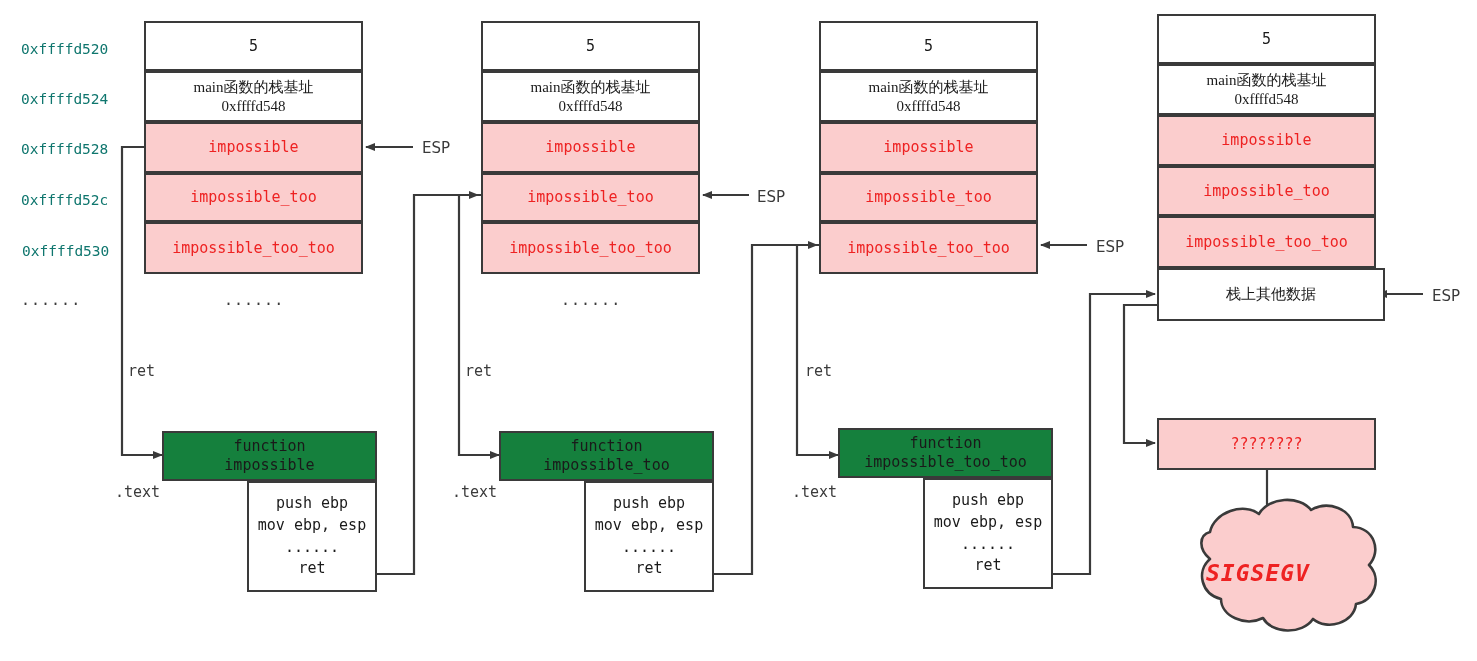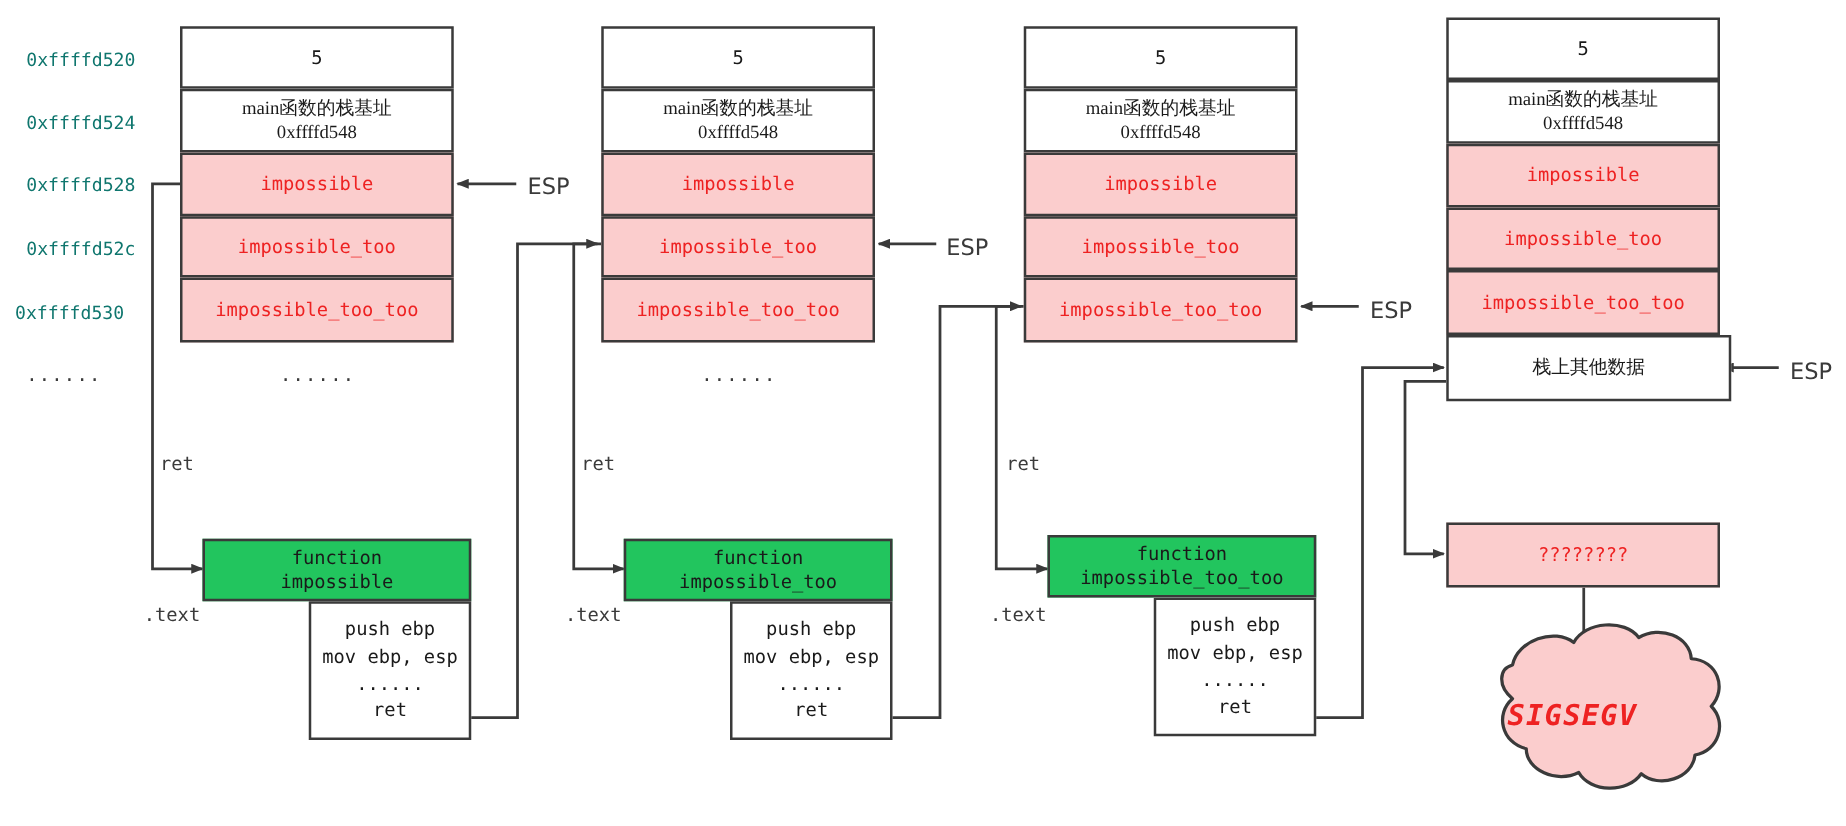--- a/index.html
+++ b/index.html
@@ -48,35 +48,35 @@
     white-space: nowrap;
   }
   .dots {
     position: absolute;
     font-size: 15px; color: #3a3a3a; letter-spacing: 1px;
     font-family: "DejaVu Sans Mono", "Liberation Mono", monospace;
     white-space: nowrap;
   }
   .esp-label {
     position: absolute;
-    font-size: 18px; color: #3a3a3a;
+    font-size: 15px; color: #3a3a3a;
     font-family: "DejaVu Sans", "Liberation Sans", sans-serif;
     white-space: nowrap;
   }
   .ret-label, .text-label {
     position: absolute;
     font-size: 15px; color: #3a3a3a;
     font-family: "DejaVu Sans Mono", "Liberation Mono", monospace;
     white-space: nowrap;
   }
 
   
   .fn-head {
     position: absolute; box-sizing: border-box;
-    border: 2px solid #3a3a3a; background: #22c55e;
+    border: 2px solid #3a3a3a; background: #15803d;
     display: flex; align-items: center; justify-content: center;
     text-align: center; font-size: 15px; color: #1a1a1a;
     line-height: 1.3; white-space: pre-line;
     font-family: "DejaVu Sans Mono", "Liberation Mono", monospace;
   }
   .fn-body {
     position: absolute; box-sizing: border-box;
     border: 2px solid #3a3a3a; background: #ffffff;
     display: flex; align-items: center; justify-content: center;
     text-align: center; font-size: 15px; color: #1a1a1a;
@@ -141,21 +141,21 @@
              C1245,627 1221,616 1221,599
              C1201,594 1196,571 1210,559
              C1198,549 1199,535 1210,532 Z" fill="#fbcdcd" stroke="#3a3a3a" stroke-width="2.6" stroke-linejoin="round"></path>
   </g>
 </svg>
 
 <div class="addr" style="left:21px; top:41px;">0xffffd520</div>
 <div class="addr" style="left:21px; top:91px;">0xffffd524</div>
 <div class="addr" style="left:21px; top:141px;">0xffffd528</div>
 <div class="addr" style="left:21px; top:192px;">0xffffd52c</div>
-<div class="addr" style="left:12px; top:243px;">0xffffd530</div>
+<div class="addr" style="left:22px; top:243px;">0xffffd530</div>
 <div class="dots" style="left:21px; top:291px;">......</div>
 
 <div class="stack-col">
   <div class="stack-row" style="left:144px; top:21px;  width:219px; height:50px;">5</div>
   <div class="stack-row cjk" style="left:144px; top:71px;  width:219px; height:51px;">main函数的栈基址
 0xffffd548</div>
   <div class="stack-row danger" style="left:144px; top:122px; width:219px; height:51px;">impossible</div>
   <div class="stack-row danger" style="left:144px; top:173px; width:219px; height:49px;">impossible_too</div>
   <div class="stack-row danger" style="left:144px; top:222px; width:219px; height:52px;">impossible_too_too</div>
   <div class="dots" style="left:224px; top:291px;">......</div>

